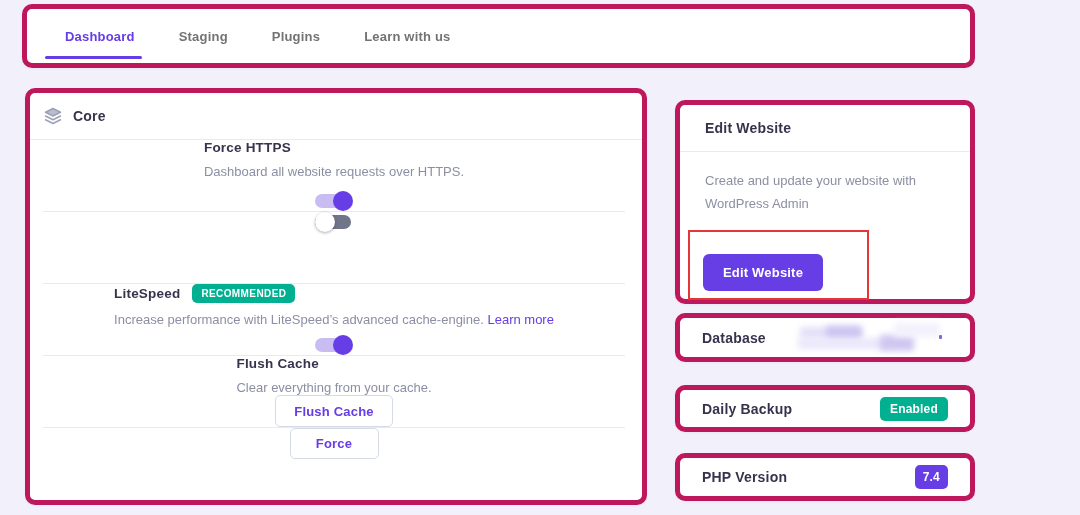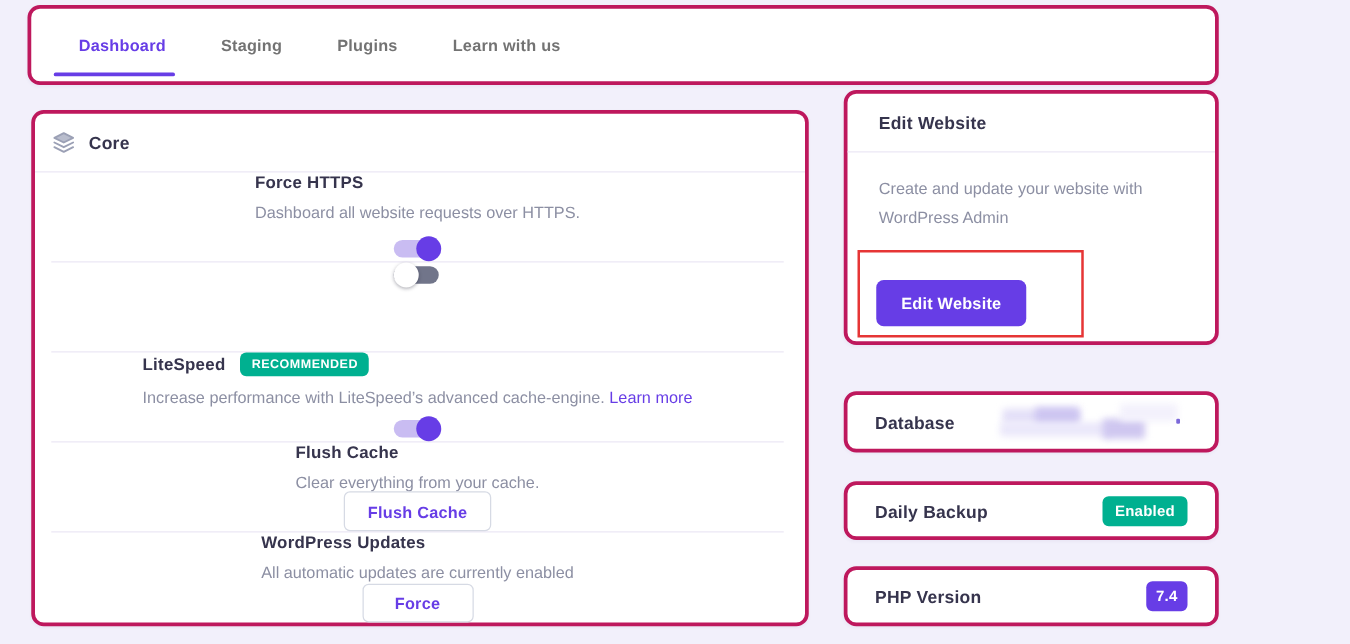--- a/index.html
+++ b/index.html
@@ -5,21 +5,21 @@
   * { margin:0; padding:0; box-sizing:border-box; }
   html,body { width:1080px; height:515px; }
   body {
     font-family:"Liberation Sans", sans-serif;
     background:#f2f0fb;
     position:relative;
     overflow:hidden;
   }
   .card {
     background:#ffffff;
-    border:3px solid #be185d;
+    border:5px solid #be185d;
     border-radius:10px;
     box-shadow:0 1px 3px rgba(40,30,100,0.04);
   }
 
   
   .tabbar {
     position:absolute; left:22px; top:4px; width:953px; height:64px;
     display:flex; align-items:center; padding:0 38px; gap:44px;
   }
   .tab {
@@ -70,21 +70,21 @@
   
   .btn-outline {
     background:#fff; border:1px solid #d6dae4; border-radius:5px;
     color:#673de6; font-size:13px; font-weight:bold; letter-spacing:.2px;
     padding:0 18px; height:33px; min-width:89px; cursor:pointer;
     font-family:"Liberation Sans", sans-serif;
   }
   .btn-outline.small { height:31px; }
 
   
-  .edit-card { position:absolute; left:675px; top:72px; width:300px; height:204px; }
+  .edit-card { position:absolute; left:675px; top:100px; width:300px; height:204px; }
   .edit-body { padding:18px 25px 0 25px; }
   .edit-desc { font-size:13px; line-height:1.75; color:#8c8fa3; max-width:235px; }
   .annotation-box {
     position:absolute; left:8px; top:125px; width:181px; height:70px;
     border:2px solid #e63535;
   }
   .btn-primary {
     position:absolute; left:13px; top:22px; width:120px; height:37px;
     background:#673de6; border:none; border-radius:6px;
     color:#fff; font-size:13px; font-weight:bold; letter-spacing:.2px; cursor:pointer;
@@ -190,26 +190,20 @@
       <div class="row-text">
         <div class="row-title-line">
           <span class="row-title">Flush Cache</span>
         </div>
         <span class="row-desc">Clear everything from your cache.</span>
       </div>
       <button class="btn-outline">Flush Cache</button>
     </div>
 
     <div class="core-row">
-      <div class="row-text">
-        <div class="row-title-line">
-          <span class="row-title">WordPress Updates</span>
-        </div>
-        <span class="row-desc">All automatic updates are currently enabled</span>
-      </div>
       <button class="btn-outline small">Force</button>
     </div>
 
   </div>
 </section>
 
 <section class="card edit-card">
   <div class="card-header" style="padding:0 25px;">
     <h2>Edit Website</h2>
   </div>

